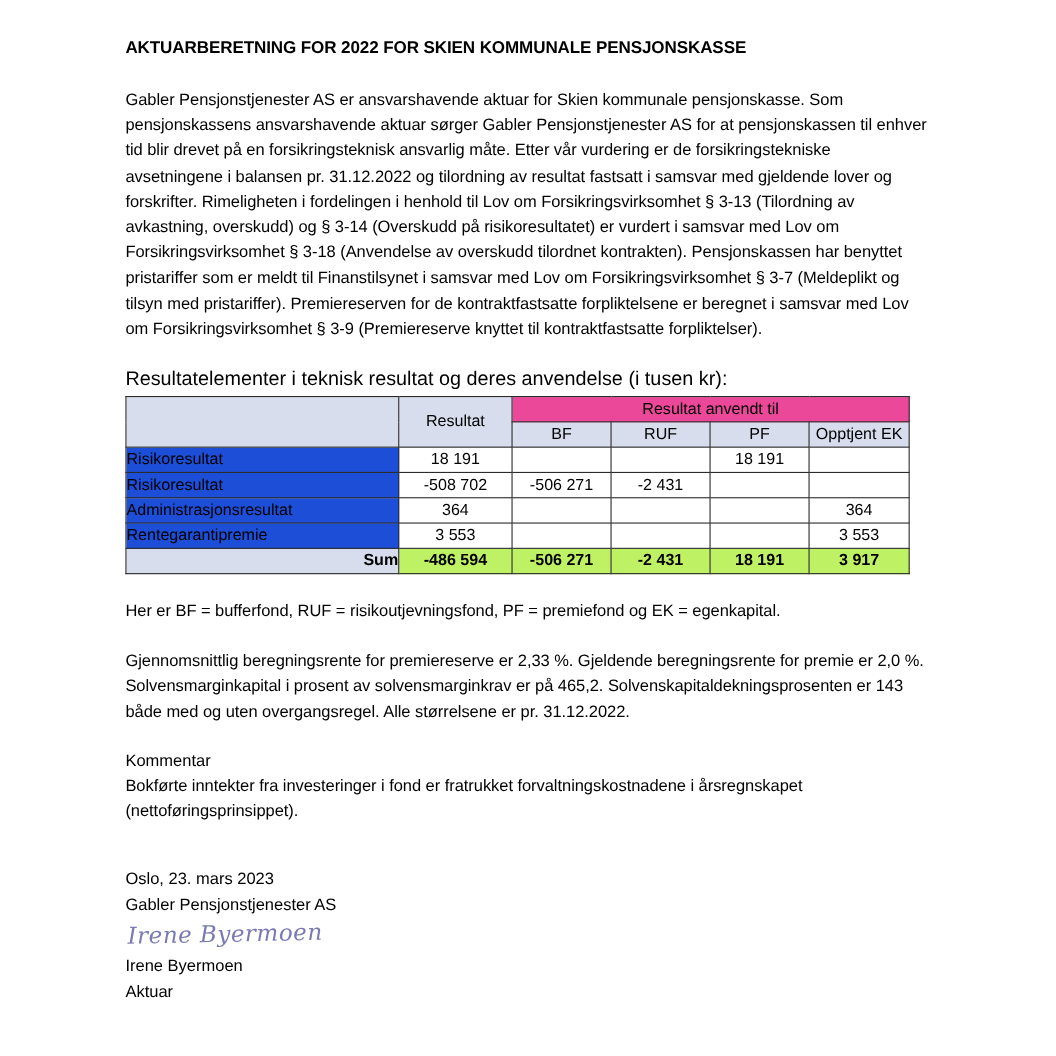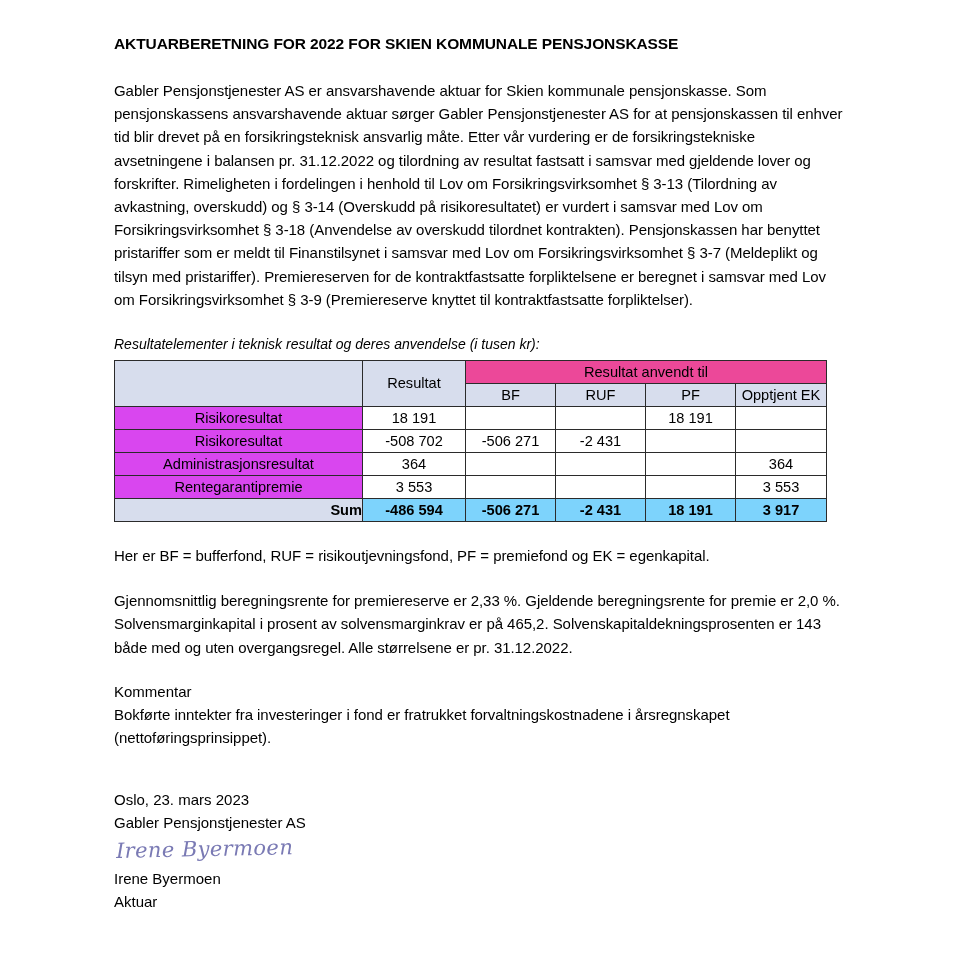--- a/index.html
+++ b/index.html
@@ -35,24 +35,23 @@
     margin: 0;
     text-align: left;
     letter-spacing: -0.05px;
   }
   .para-intro {
     margin-top: 25px;
     width: 730px;
   }
   .spacer-sm { height: 22px; }
   .caption {
-    font-size: 14px;
+    font-size: 18px;
     line-height: 22px;
     margin: 0;
-    font-style: italic;
   }
 
   
   table.result-table {
     border-collapse: collapse;
     width: 712px;
     margin-top: 5px;
     table-layout: fixed;
     font-size: 14.6px;
   }
@@ -76,22 +75,22 @@
     text-align: center;
   }
   th.hd-blank {
     background: #d7dded;
   }
   th.hd-group {
     background: #ec4899;
     text-align: center;
   }
   td.rowlabel {
-    background: #d946ef;
-    text-align: center;
+    background: #1d4ed8;
+    text-align: left;
     padding-left: 5px;
     border-top: 1px solid #c2cadd;
     border-bottom: 1px solid #c2cadd;
     border-left: 1.6px solid #2b2b2b;
     border-right: 1.6px solid #2b2b2b;
   }
   td.num {
     background: #ffffff;
     text-align: center;
     border-top: 1px solid #d9d9d9;
@@ -106,21 +105,21 @@
     font-weight: bold;
     border-top: 1.6px solid #2b2b2b;
     border-bottom: 1.6px solid #2b2b2b;
   }
   tr.sum-row td.rowlabel {
     background: #d7dded;
     text-align: right;
     padding-left: 5px;
   }
   tr.sum-row td.num {
-    background: #7dd3fc;
+    background: #bef264;
     text-align: center;
   }
 
   
   .kommentar-head {
     font-size: 15px;
     line-height: 22px;
     display: inline-block;
   }
   .sig-block {

